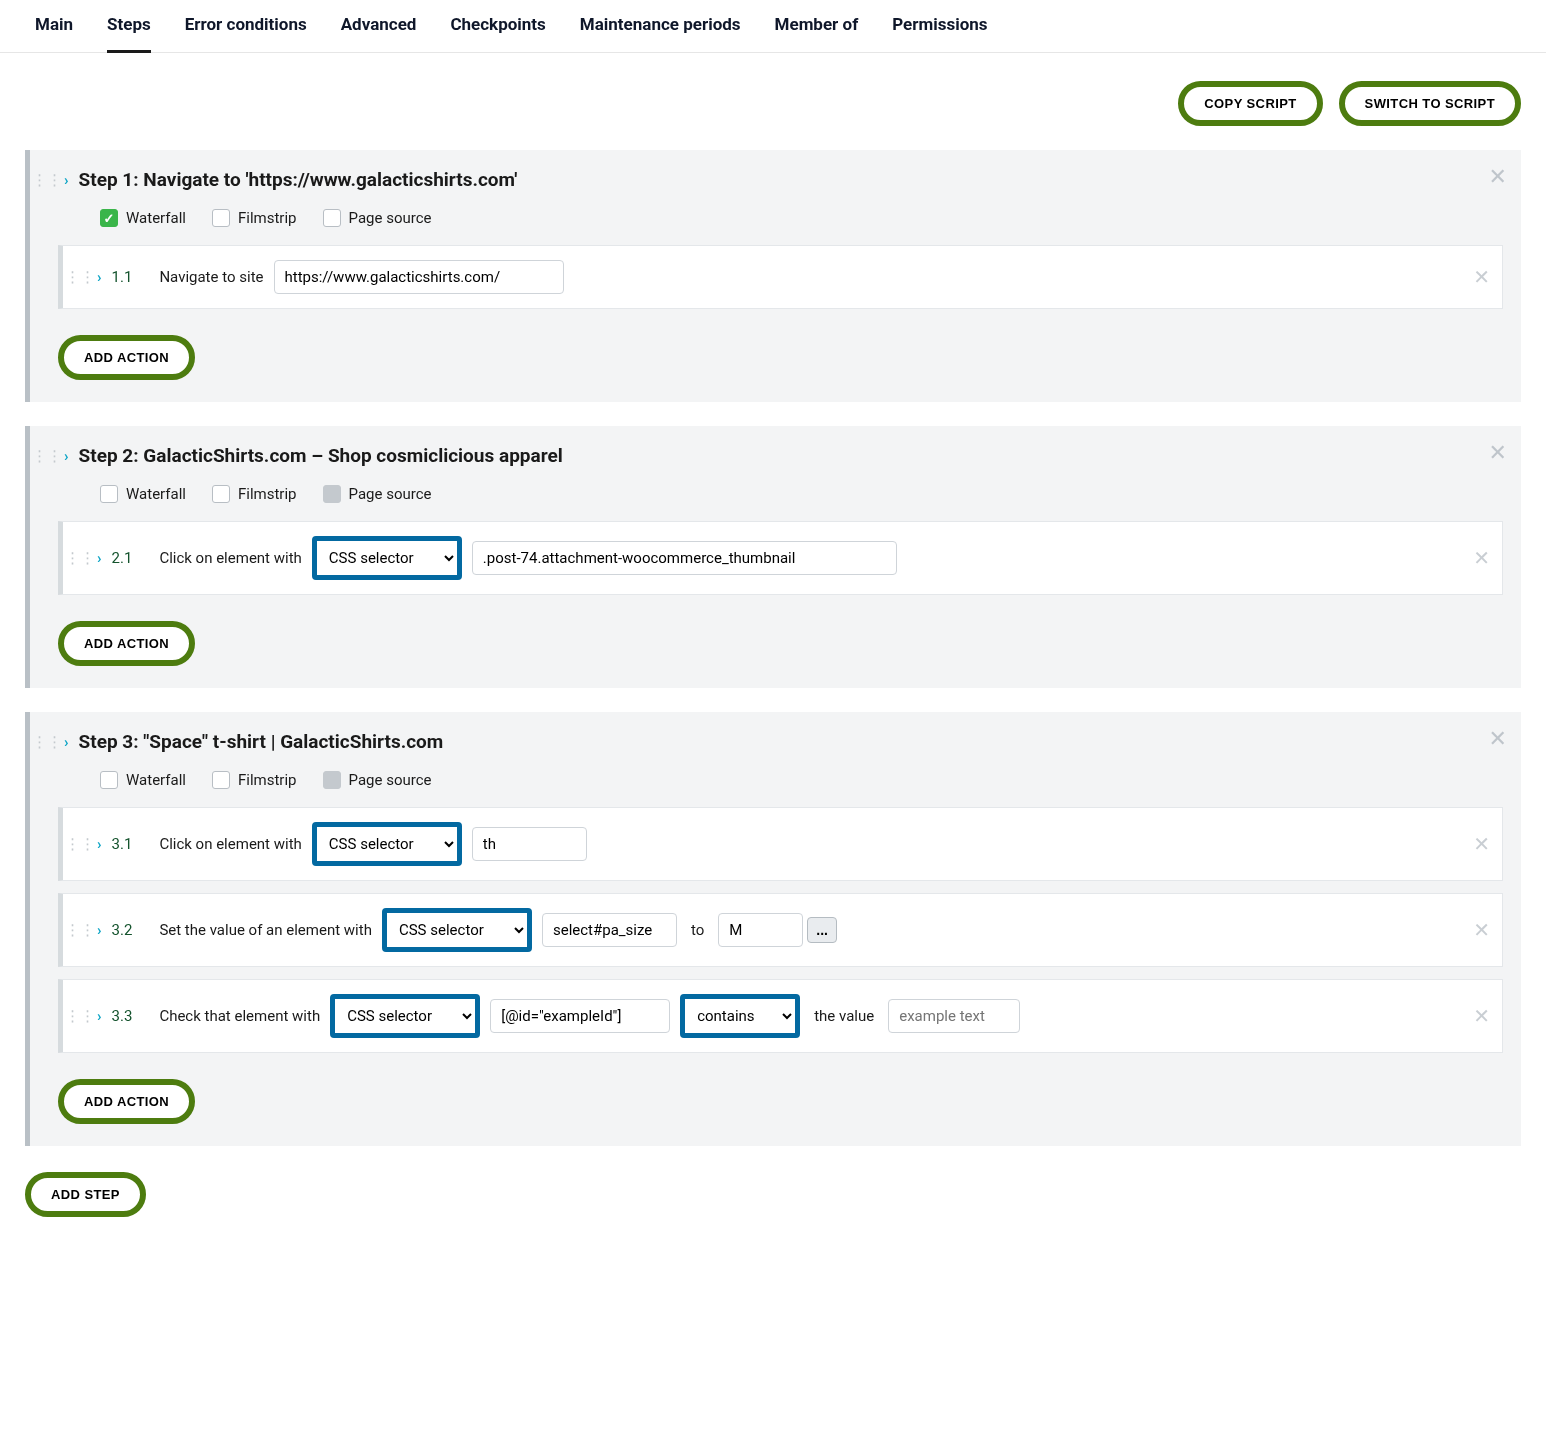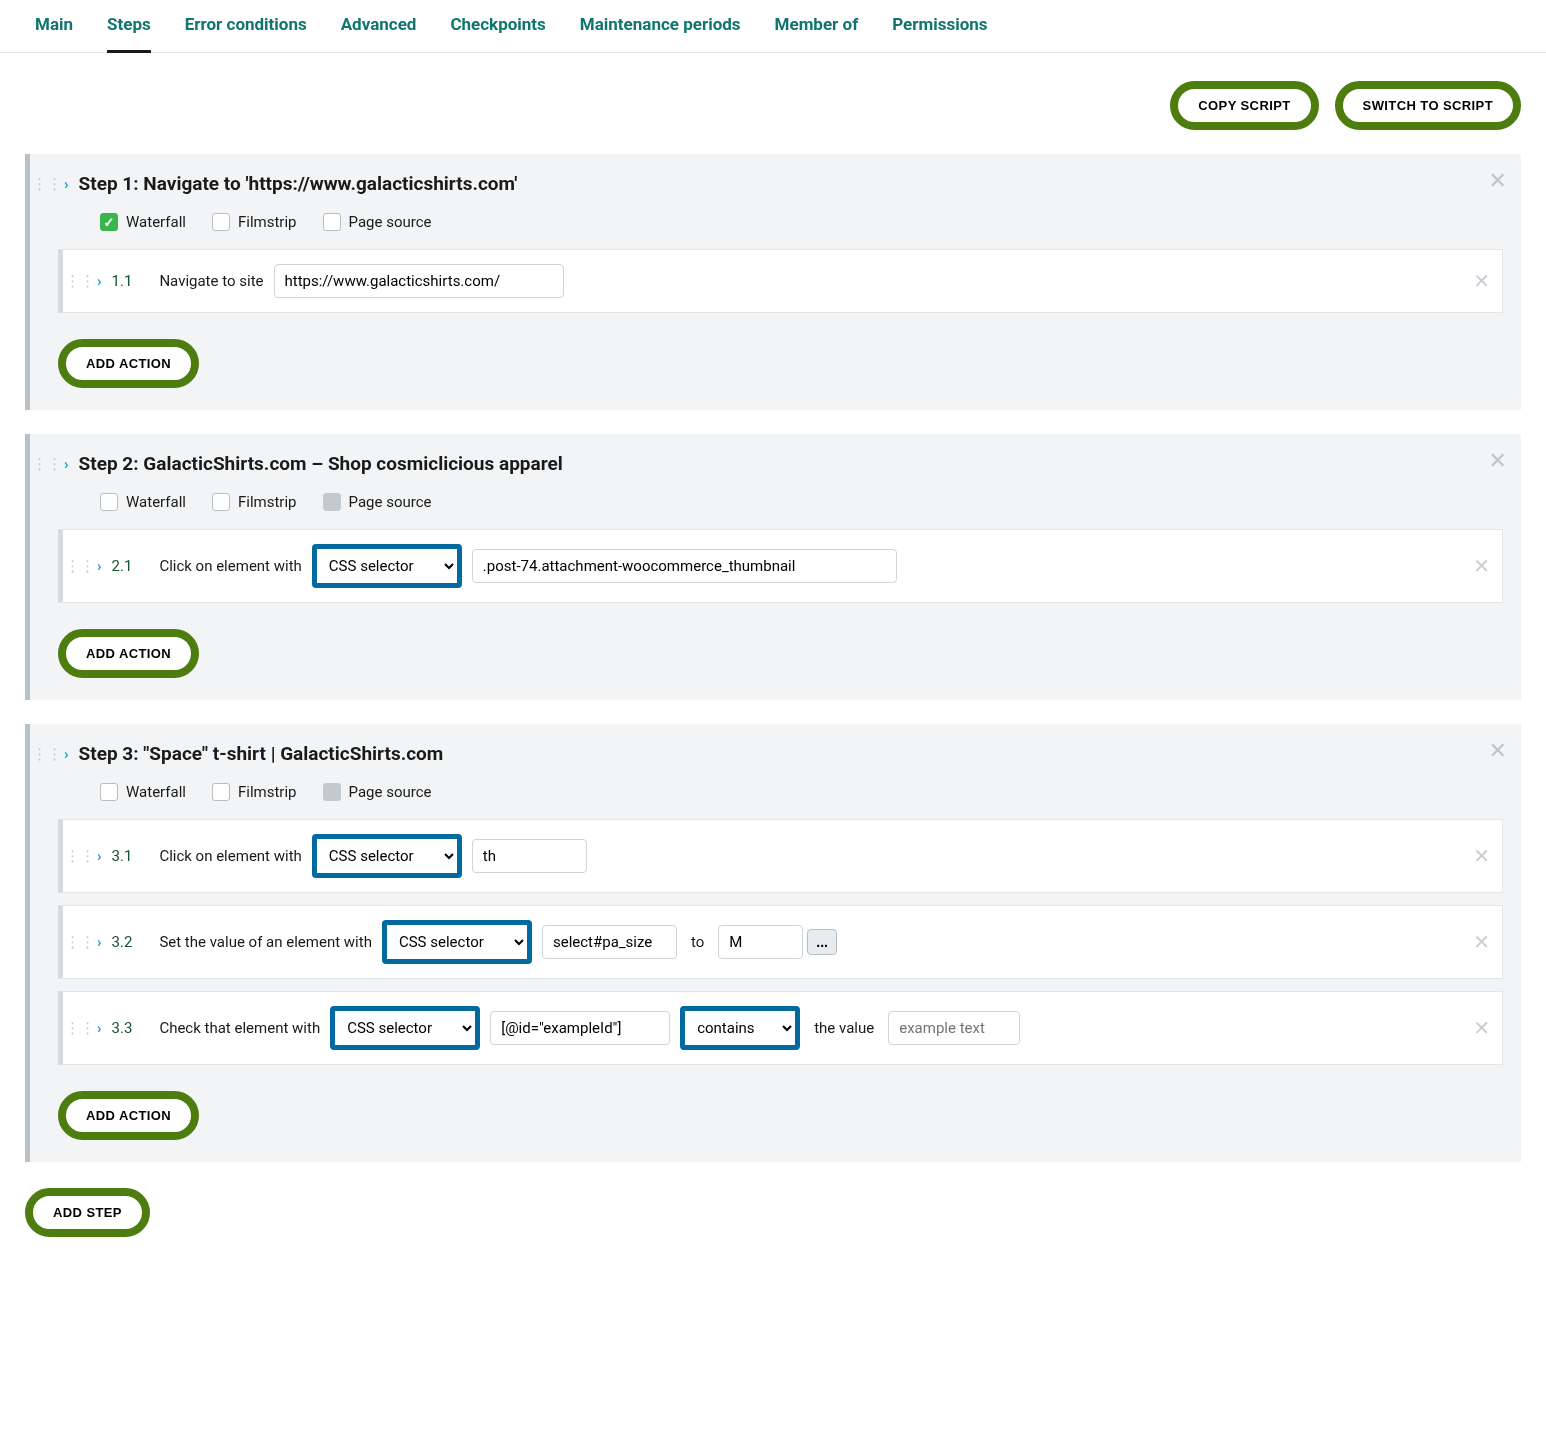--- a/index.html
+++ b/index.html
@@ -20,33 +20,33 @@
     border-bottom: 1px solid #e6e6e6;
     padding: 14px 0 0 35px;
   }
   .tab-item {
     font-weight: 700;
     font-size: 17px;
     padding-bottom: 16px;
     cursor: pointer;
     border-bottom: 3px solid transparent;
     margin-bottom: -1px;
-    color: #0f766e;
+    color: #0f172a;
   }
   .tab-item.active { border-bottom-color: #1a1a1a; }
 
   
   .top-actions {
     display: flex;
     justify-content: flex-end;
     gap: 16px;
     padding: 28px 0 0 0;
   }
   .pill-btn {
-    border: 8px solid #4d7c0f;
+    border: 6px solid #4d7c0f;
     background: #fff;
     border-radius: 999px;
     padding: 9px 20px;
     font-weight: 700;
     font-size: 13px;
     letter-spacing: .4px;
     cursor: pointer;
   }
 
   

